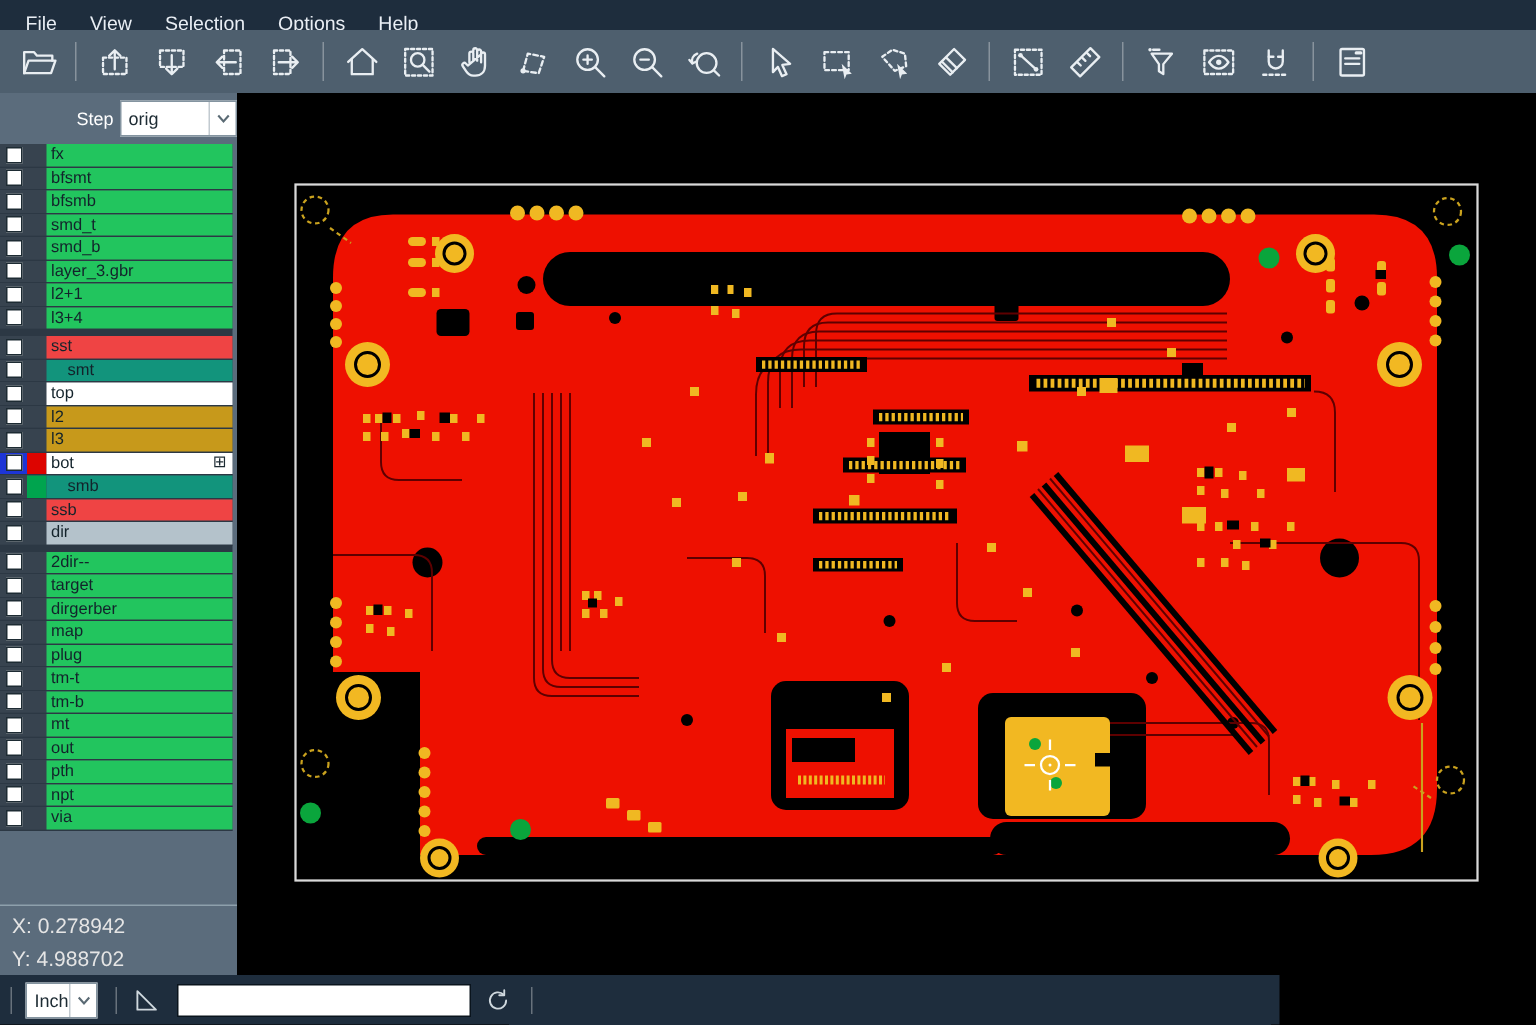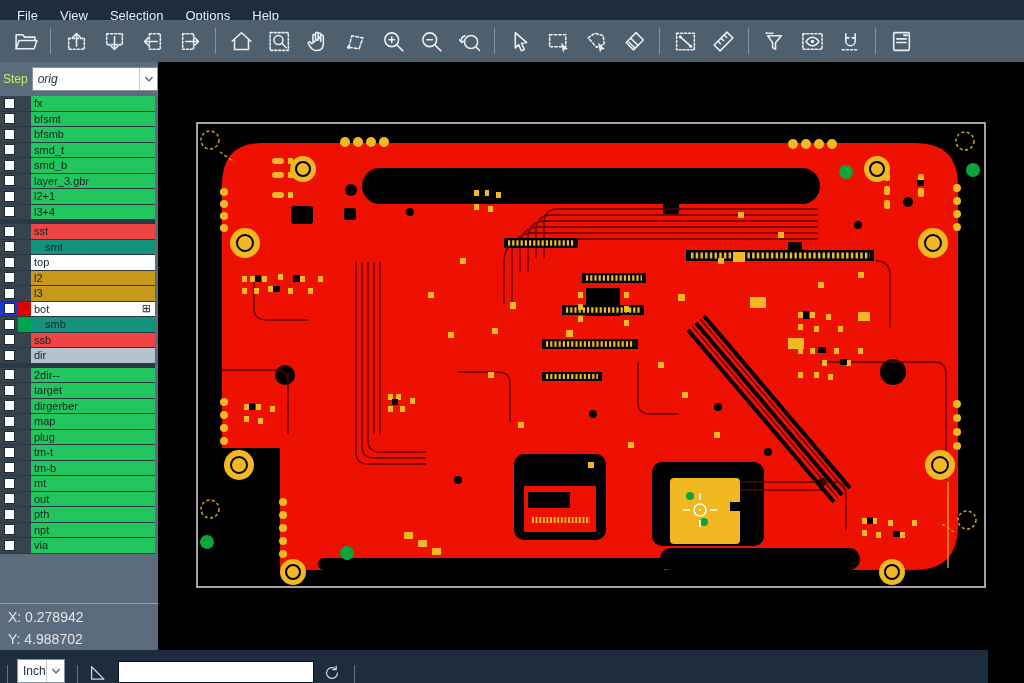--- a/index.html
+++ b/index.html
@@ -12,46 +12,46 @@
   .menu-item .u{text-decoration:underline;}
   
   .toolbar{position:absolute;left:0;top:20px;width:1024px;height:42px;background:#4e5f6e;
            display:flex;align-items:center;padding-left:6px;box-sizing:border-box;z-index:5;}
   .tbtn{width:34px;height:34px;margin:0 2px;display:flex;align-items:center;justify-content:center;}
   .tbtn svg{width:25px;height:25px;display:block;}
   .tsep{width:1px;height:26px;background:rgba(255,255,255,.33);margin:0 6px;flex:none;}
   
   .sidebar{position:absolute;left:0;top:62px;width:158px;height:588px;background:#5b6c7c;z-index:4;}
   .step-row{height:34px;background:#5b6c7c;display:flex;align-items:center;padding-left:3px;box-sizing:border-box;}
-  .step-label{color:#bef264;font-size:12px;margin-right:4px;}
+  .step-label{color:#ffffff;font-size:12px;margin-right:4px;margin-left:48px;}
   .select{background:#fff;border:1px solid #8494a0;height:24px;display:flex;align-items:stretch;box-sizing:border-box;}
   .select .val{flex:1;font-size:12px;color:#1d2b33;padding-left:5px;display:flex;align-items:center;}
   .select .chev{width:17px;border-left:1px solid #c2cad0;display:flex;align-items:center;justify-content:center;}
   .select .chev svg{width:10px;height:10px;}
-  .step-select{width:132px;font-style:italic;}
+  .step-select{width:132px;}
   .layer-list{position:absolute;left:0;top:34px;width:155px;}
   .layer-sep{height:4px;background:#2c3844;}
   .layer-row{height:14.5px;border-bottom:1px solid #2c3844;display:flex;align-items:stretch;background:#37434f;}
   .cb-cell{width:18px;flex:none;background:#37434f;display:flex;align-items:center;justify-content:center;}
   .cb-cell.active-cb{background:#1d35d6;}
   .cb{width:9px;height:9px;background:#fff;border:1.5px solid #1d2b33;box-sizing:content-box;}
   .sw-cell{width:13px;flex:none;background:#37434f;}
   .label-cell{flex:1;font-size:11px;color:#13232b;padding:0 4px 0 3px;display:flex;align-items:center;justify-content:space-between;overflow:hidden;white-space:nowrap;}
   .bg-teal{background:#22c55e;} .bg-white{background:#ef4444;} .bg-green{background:#12947c;padding-left:14px;}
   .bg-amber{background:#ffffff;} .bg-gold{background:#c7991b;} .bg-gray{background:#b4c2cb;}
   .grid-glyph{font-size:11px;color:#1d2b33;line-height:1;}
   .coords-divider{position:absolute;left:0;top:541px;width:158px;height:1px;background:#8ea0ac;}
   .coord{position:absolute;left:8px;color:#e5e5e5;font-size:14px;}
   .coord.x{top:547px;} .coord.y{top:569px;}
   
   .canvas{position:absolute;left:158px;top:62px;width:866px;height:588px;background:#000;z-index:1;}
   .canvas svg{position:absolute;left:0;top:0;}
   
-  .bottombar{position:absolute;left:0;top:650px;width:988px;height:33px;background:#1e2d3d;
-             display:flex;align-items:flex-end;z-index:6;box-sizing:border-box;}
+  .bottombar{position:absolute;left:0;top:650px;width:853px;height:33px;background:#1e2d3d;
+             display:flex;align-items:center;z-index:6;box-sizing:border-box;}
   .bsep{width:1px;height:18px;background:rgba(255,255,255,.33);flex:none;}
   .unit-select{width:48px;height:24px;}
   .bicon{display:flex;align-items:center;justify-content:center;}
   .bicon svg{width:20px;height:20px;}
   .binput{width:196px;height:22px;background:#fff;border:1px solid #0a141d;font-size:12px;
           padding:0 4px;box-sizing:border-box;font-family:"Liberation Sans",sans-serif;color:#1d2b33;}
 </style>
 </head>
 <body>
 

